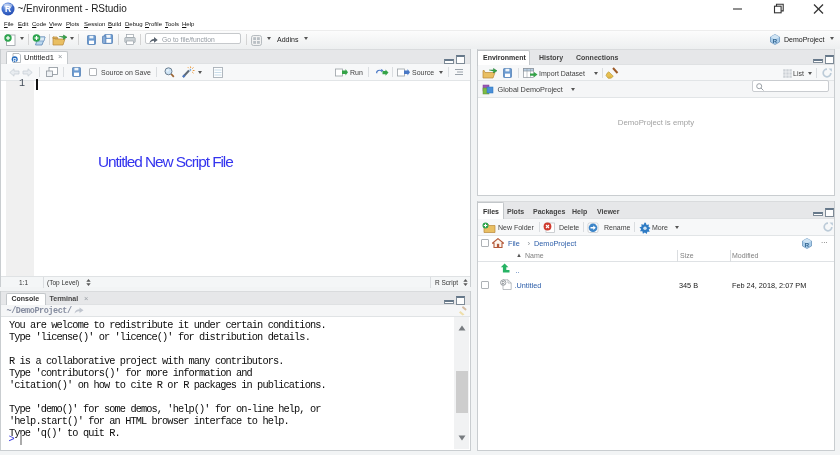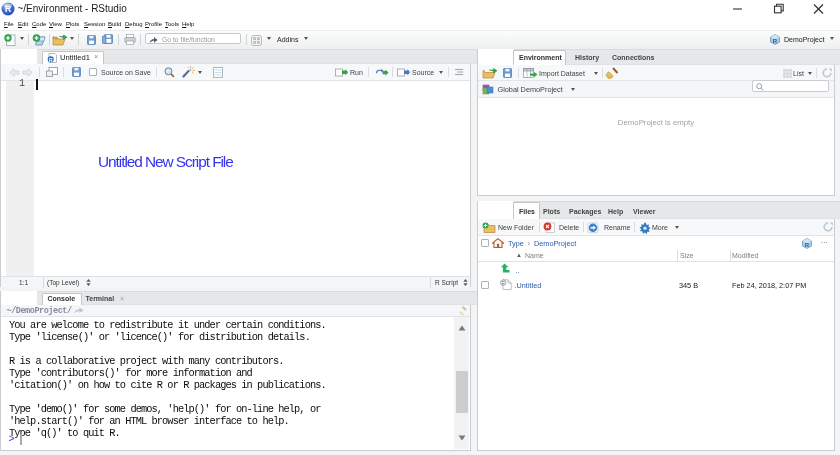--- a/index.html
+++ b/index.html
@@ -13,21 +13,21 @@
 #title-text { position:absolute; left:17.5px; top:3px; font-size:10px; color:#1c1c1c; }
 #menubar { position:absolute; left:0; top:17px; width:840px; height:13px; background:#fff; font-size:6px; color:#111; }
 #menubar span { position:absolute; top:4px; }
 #menubar u { text-decoration:underline; }
 #toolbar { position:absolute; left:0; top:30px; width:840px; height:18px;
   background:linear-gradient(#fcfcfc,#edeff0); border-top:1px solid #ededed; height:19px; }
 .tsep { position:absolute; top:3px; width:1px; height:11px; background:#d4d4d4; }
 
 
 .pane { position:absolute; background:#fff; border:1px solid #c9cdd0; border-top:none; }
-.tabbar { position:absolute; left:0; top:0; width:100%; background:#e6e7e9; border-top:1px solid #d9dbdd; border-bottom:1px solid #dfe1e3;margin-left:36px; }
+.tabbar { position:absolute; left:0; top:0; width:100%; background:#e6e7e9; border-top:1px solid #d9dbdd; border-bottom:1px solid #dfe1e3; }
 .tab { position:absolute; background:#fff; border:1px solid #c3c7ca; border-bottom:none; border-radius:2px 2px 0 0; }
 .tablbl { font-weight:bold; font-size:7px; color:#2f2f2f; position:absolute; }
 .tablbl2 { font-weight:bold; font-size:7px; color:#444; position:absolute; }
 .ptool { position:absolute; left:0; width:100%; background:#f7f8f9; border-bottom:1px solid #e2e5e7; }
 .minmax1 { position:absolute; width:10px; height:4.5px; background:#fdfdfd; border:1px solid #7e8a96; border-top:2px solid #66788a; }
 .minmax2 { position:absolute; width:9px; height:9px; background:#fdfdfd; border:1px solid #7e8a96; border-top:2.5px solid #66788a; }
 
 
 .t7 { font-size:7px; color:#404040; position:absolute; }
 .t7d { font-size:7px; color:#202020; position:absolute; }
@@ -424,21 +424,21 @@
         <path d="M6.5 0.4 L9.9 0.4 L9.9 3.8 Z" fill="#bccbd8"></path>
       </svg>
     </div>
 
     <div class="abs" style="left:0;top:34.5px;width:356px;height:14px;background:#fff">
       <div class="chk" style="left:3px;top:3px"></div>
       <svg class="abs" style="left:14px;top:2px" width="12" height="10" viewBox="0 0 12 10">
         <path d="M6 0.6 L11.6 5.2 L10 5.2 L10 9.5 L2 9.5 L2 5.2 L0.4 5.2 Z" fill="#fdf7ef" stroke="#b4593a" stroke-width="1.1"></path>
         <rect x="4.9" y="5.8" width="2.3" height="3.7" fill="#b4593a"></rect>
       </svg>
-      <span class="link" style="left:30px;top:3px">Type</span>
+      <span class="link" style="left:30px;top:3px">File</span>
       <span class="abs" style="left:49.5px;top:3px;font-size:8px;color:#8a9096">›</span>
       <span class="link" style="left:56px;top:3px">DemoProject</span>
       <svg class="abs" style="left:324px;top:2px" width="10" height="11" viewBox="0 0 10 11">
         <path d="M5 0.5 L9.5 3 L9.5 8 L5 10.5 L0.5 8 L0.5 3 Z" fill="#aacdea" stroke="#5d89b4" stroke-width="0.7"></path>
         <path d="M5 0.5 L9.5 3 L5 5.5 L0.5 3 Z" fill="#cfe4f4"></path>
         <text x="5" y="9" font-size="6" font-family="Liberation Sans" font-weight="bold" fill="#2c5f8a" text-anchor="middle">R</text>
       </svg>
       <span class="abs" style="left:343px;top:0px;font-size:8px;color:#555">...</span>
     </div>
 

